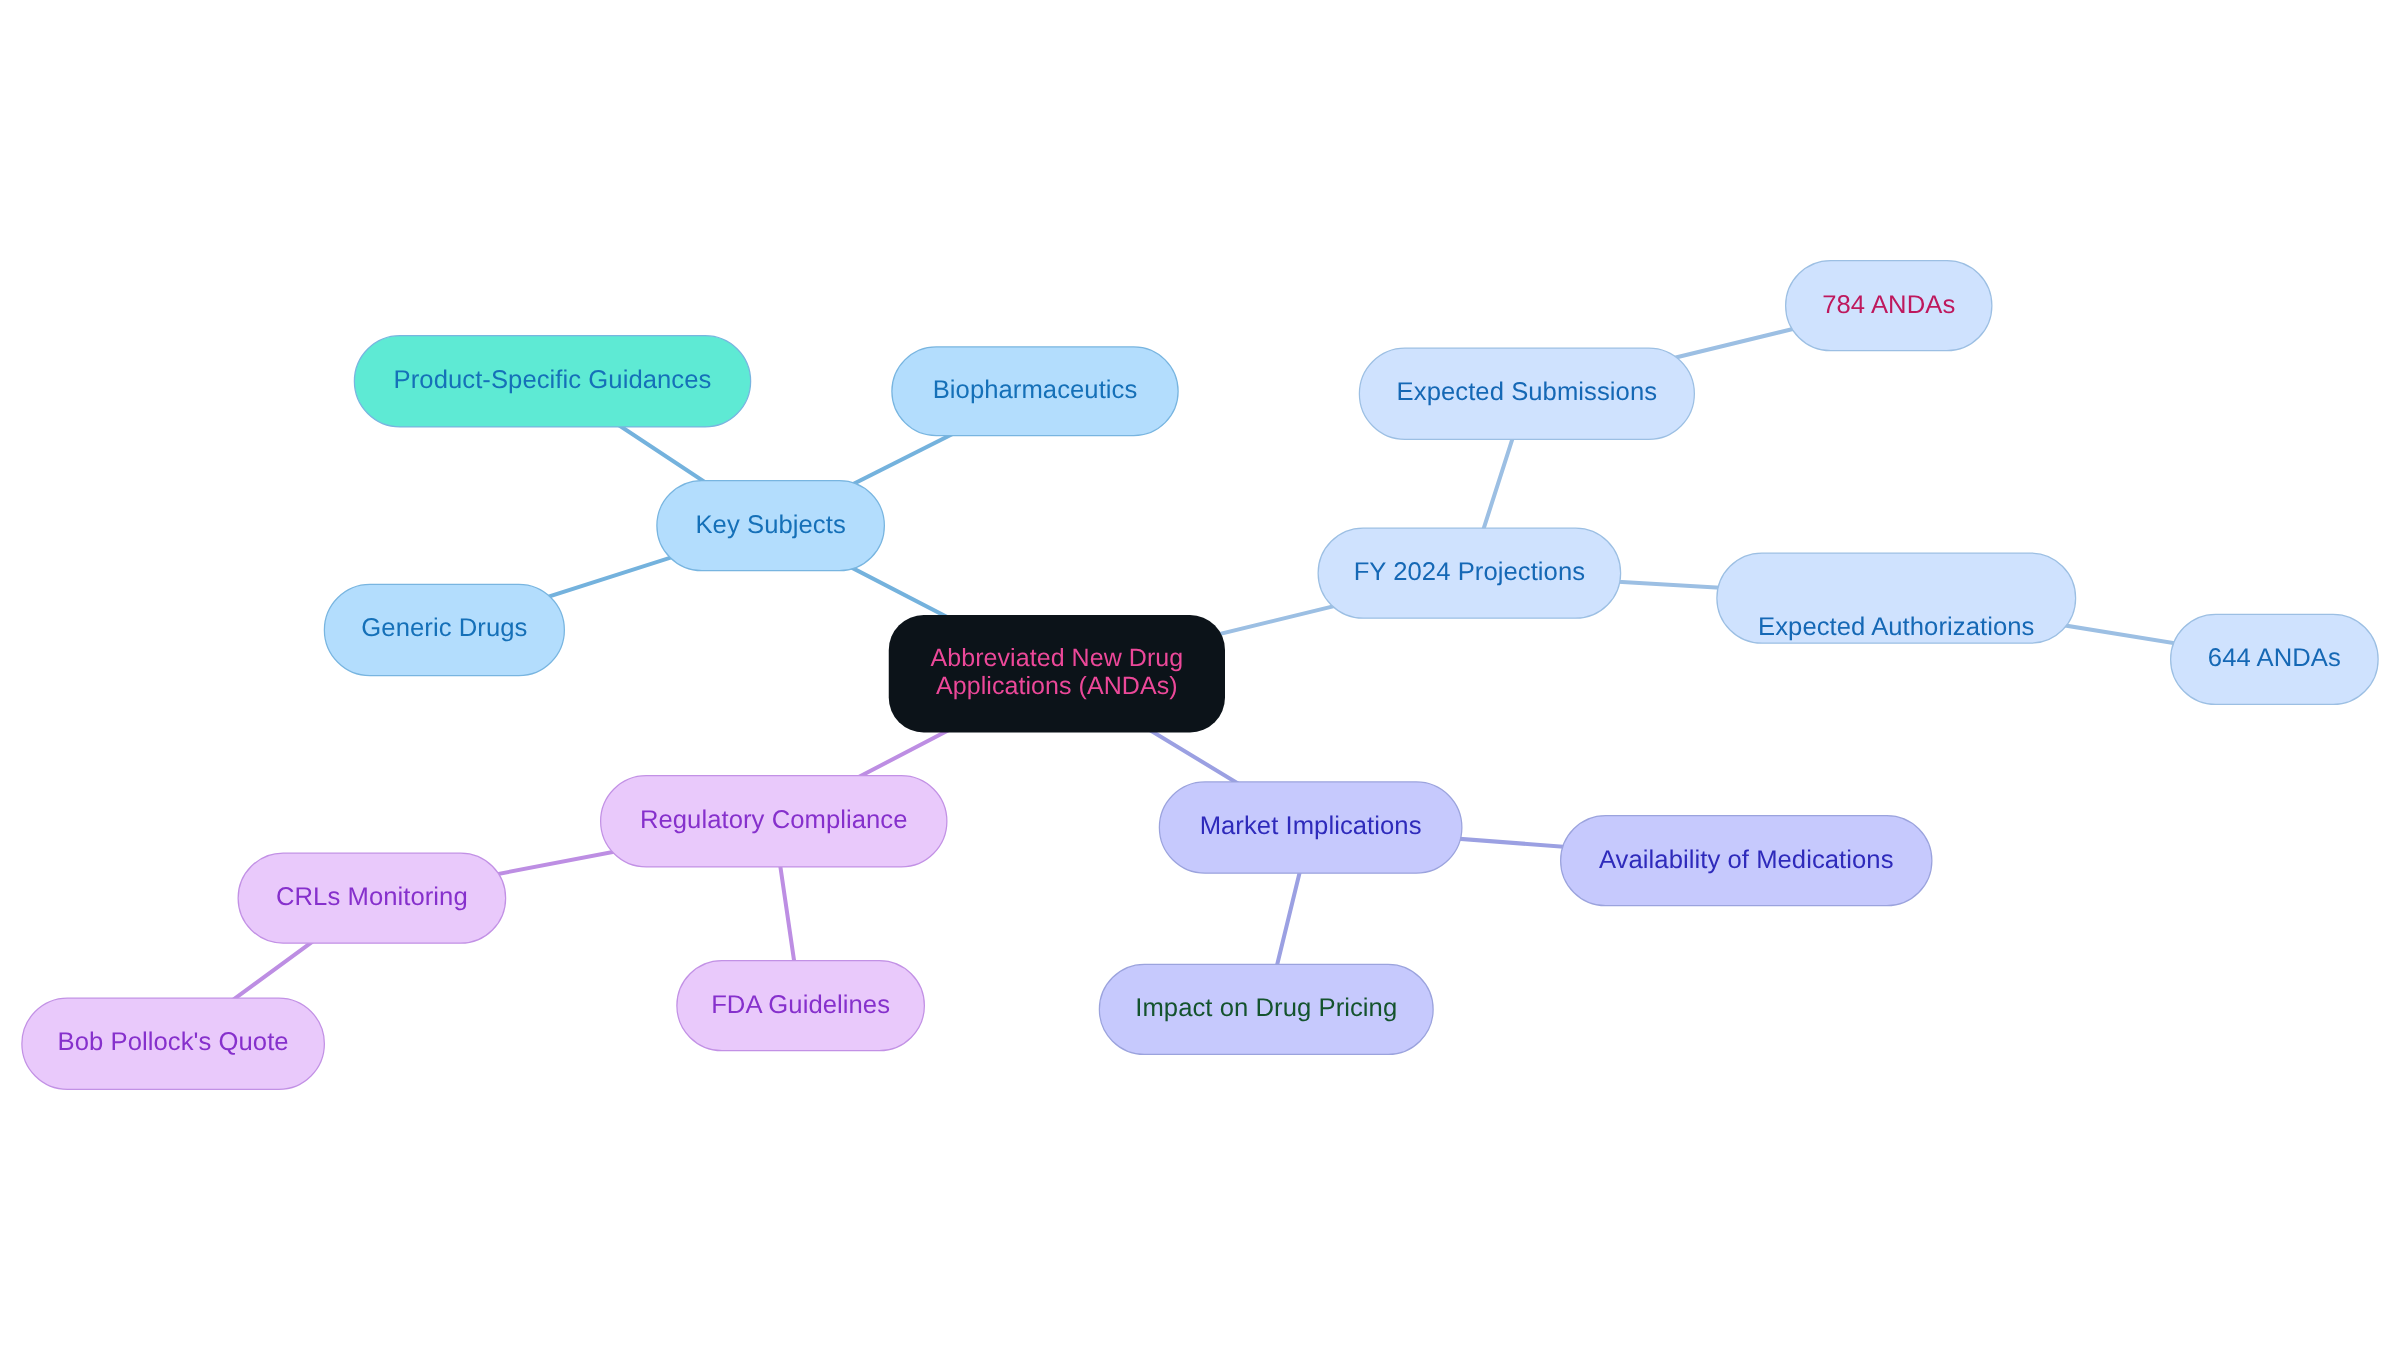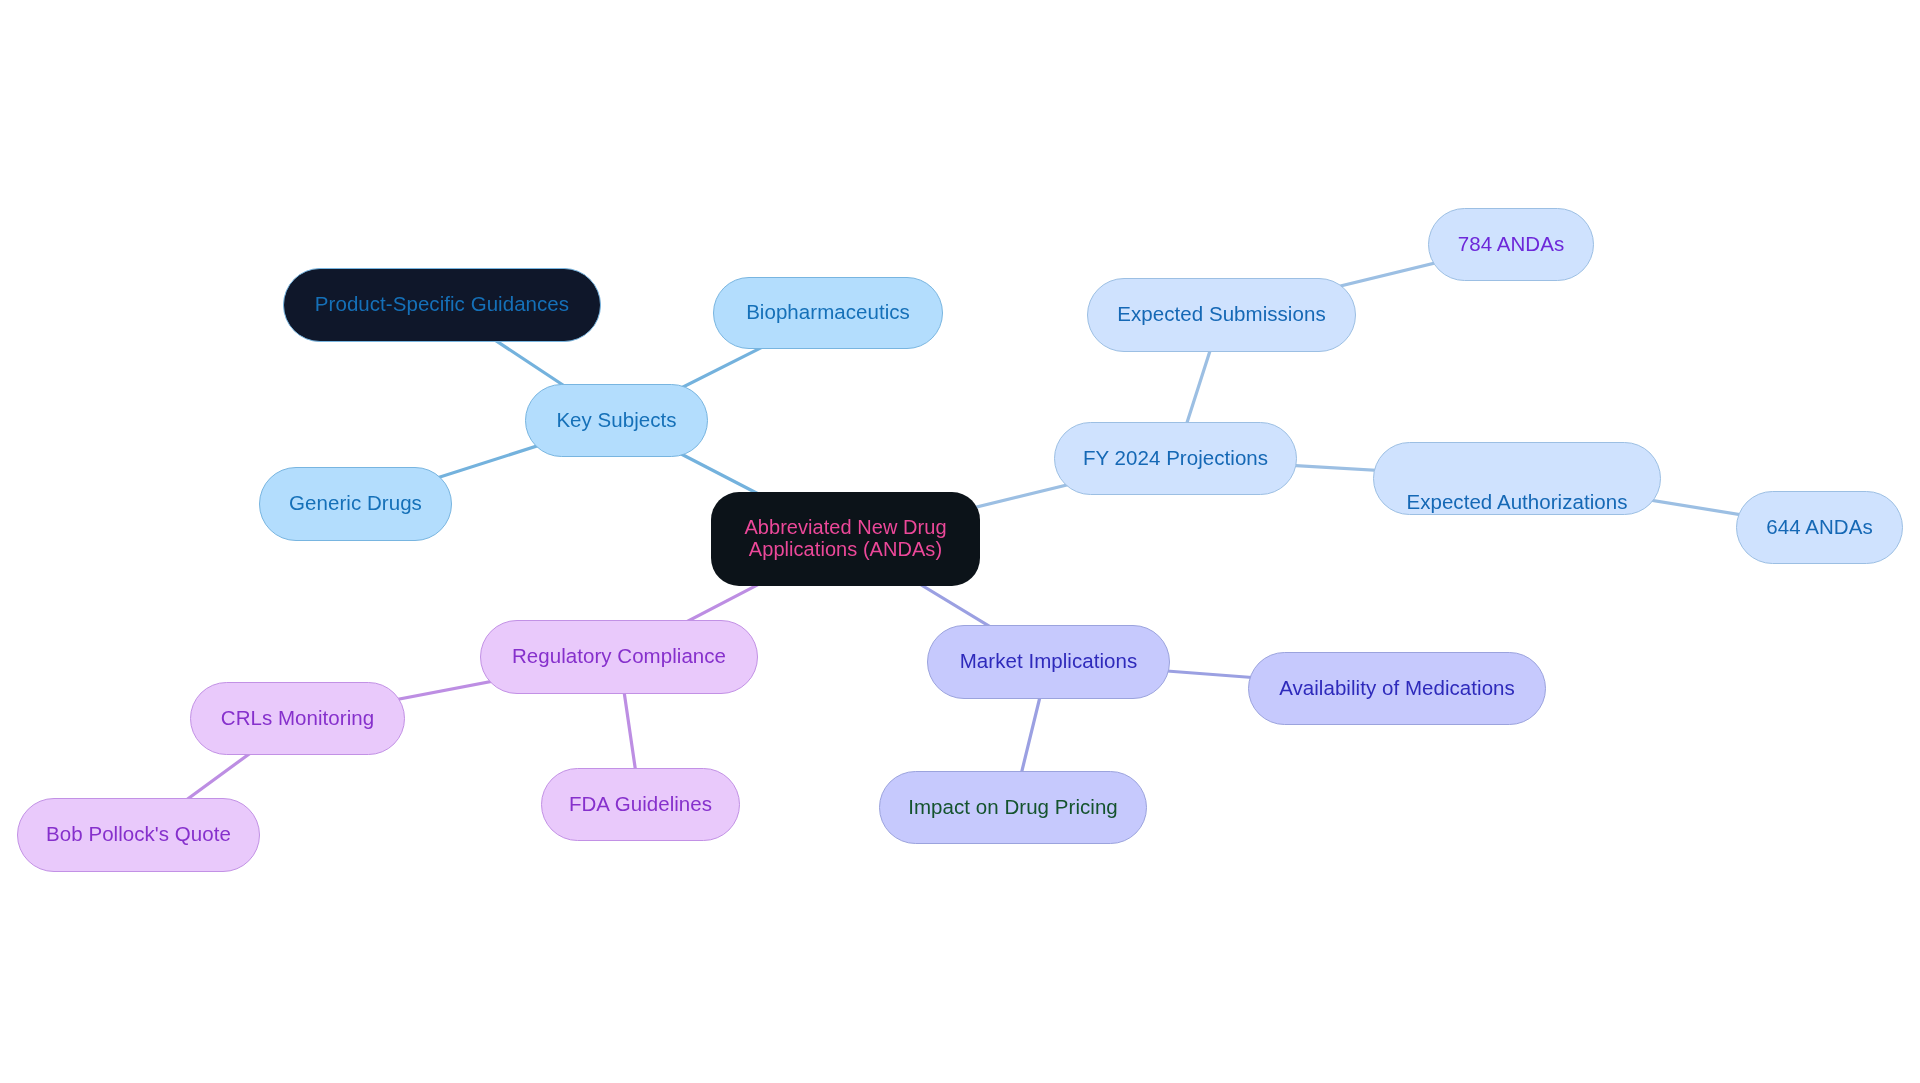--- a/index.html
+++ b/index.html
@@ -55,36 +55,36 @@
     <line x1="1048.50" y1="662.00" x2="1013.00" y2="807.50" stroke="#9ba0e2" stroke-width="3.2" stroke-linecap="round"></line>
   </svg>
 
   <div class="node root" style="left: 711px; top: 492px; width: 269px; height: 94px; background: rgb(12, 19, 25); color: #ec4899;">
     <span class="lbl">Abbreviated New Drug
 Applications (ANDAs)</span>
   </div>
   <div class="node s-blue" style="left: 525px; top: 384px; width: 183px; height: 73px; background: rgb(179, 221, 253); color: rgb(21, 112, 184); border-color: rgb(120, 181, 224);">
     <span class="lbl">Key Subjects</span>
   </div>
-  <div class="node s-blue" style="left: 283px; top: 268px; width: 318px; height: 74px; background: #0f172a; color: rgb(21, 112, 184); border-color: rgb(120, 181, 224);">
+  <div class="node s-blue" style="left: 283px; top: 268px; width: 318px; height: 74px; background: #5eead4; color: rgb(21, 112, 184); border-color: rgb(120, 181, 224);">
     <span class="lbl">Product-Specific Guidances</span>
   </div>
   <div class="node s-blue" style="left: 713px; top: 277px; width: 230px; height: 72px; background: rgb(179, 221, 253); color: rgb(21, 112, 184); border-color: rgb(120, 181, 224);">
     <span class="lbl">Biopharmaceutics</span>
   </div>
   <div class="node s-blue" style="left: 259px; top: 467px; width: 193px; height: 74px; background: rgb(179, 221, 253); color: rgb(21, 112, 184); border-color: rgb(120, 181, 224);">
     <span class="lbl">Generic Drugs</span>
   </div>
   <div class="node s-lightblue" style="left: 1054px; top: 422px; width: 243px; height: 73px; background: rgb(207, 226, 254); color: rgb(21, 104, 181); border-color: rgb(156, 191, 227);">
     <span class="lbl">FY 2024 Projections</span>
   </div>
   <div class="node s-lightblue" style="left: 1087px; top: 278px; width: 269px; height: 74px; background: rgb(207, 226, 254); color: rgb(21, 104, 181); border-color: rgb(156, 191, 227);">
     <span class="lbl">Expected Submissions</span>
   </div>
-  <div class="node s-lightblue" style="left: 1428px; top: 208px; width: 166px; height: 73px; background: rgb(207, 226, 254); color: #6d28d9; border-color: rgb(156, 191, 227);">
+  <div class="node s-lightblue" style="left: 1428px; top: 208px; width: 166px; height: 73px; background: rgb(207, 226, 254); color: #be185d; border-color: rgb(156, 191, 227);">
     <span class="lbl">784 ANDAs</span>
   </div>
   <div class="node s-lightblue" style="left: 1373px; top: 442px; width: 288px; height: 73px; background: rgb(207, 226, 254); color: rgb(21, 104, 181); border-color: rgb(156, 191, 227); align-items: flex-end;">
     <span class="lbl">Expected Authorizations</span>
   </div>
   <div class="node s-lightblue" style="left: 1736px; top: 491px; width: 167px; height: 73px; background: rgb(207, 226, 254); color: rgb(21, 104, 181); border-color: rgb(156, 191, 227);">
     <span class="lbl">644 ANDAs</span>
   </div>
   <div class="node s-purple" style="left: 480px; top: 620px; width: 278px; height: 74px; background: rgb(233, 201, 251); color: rgb(134, 48, 204); border-color: rgb(194, 145, 229);">
     <span class="lbl">Regulatory Compliance</span>

